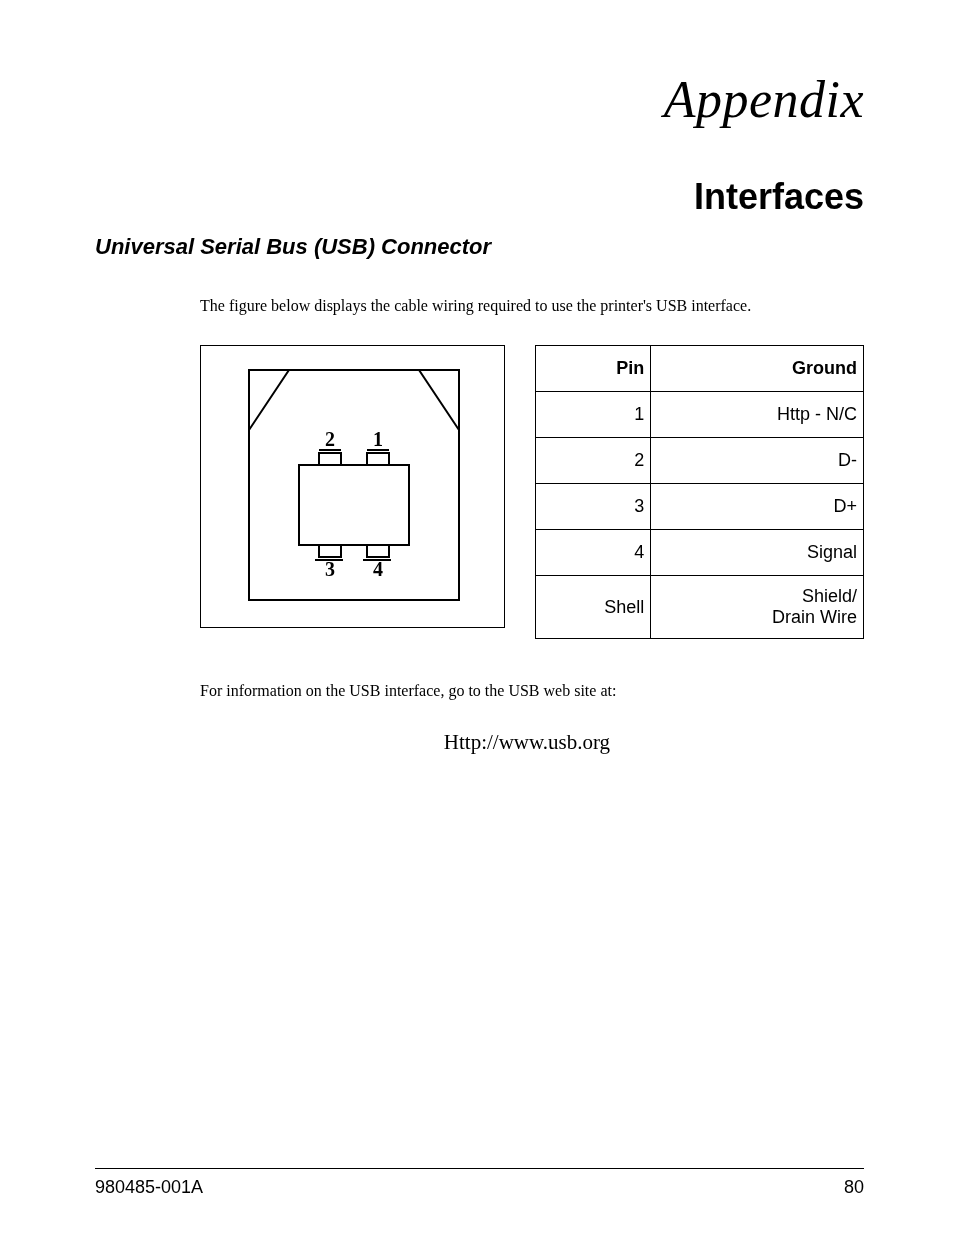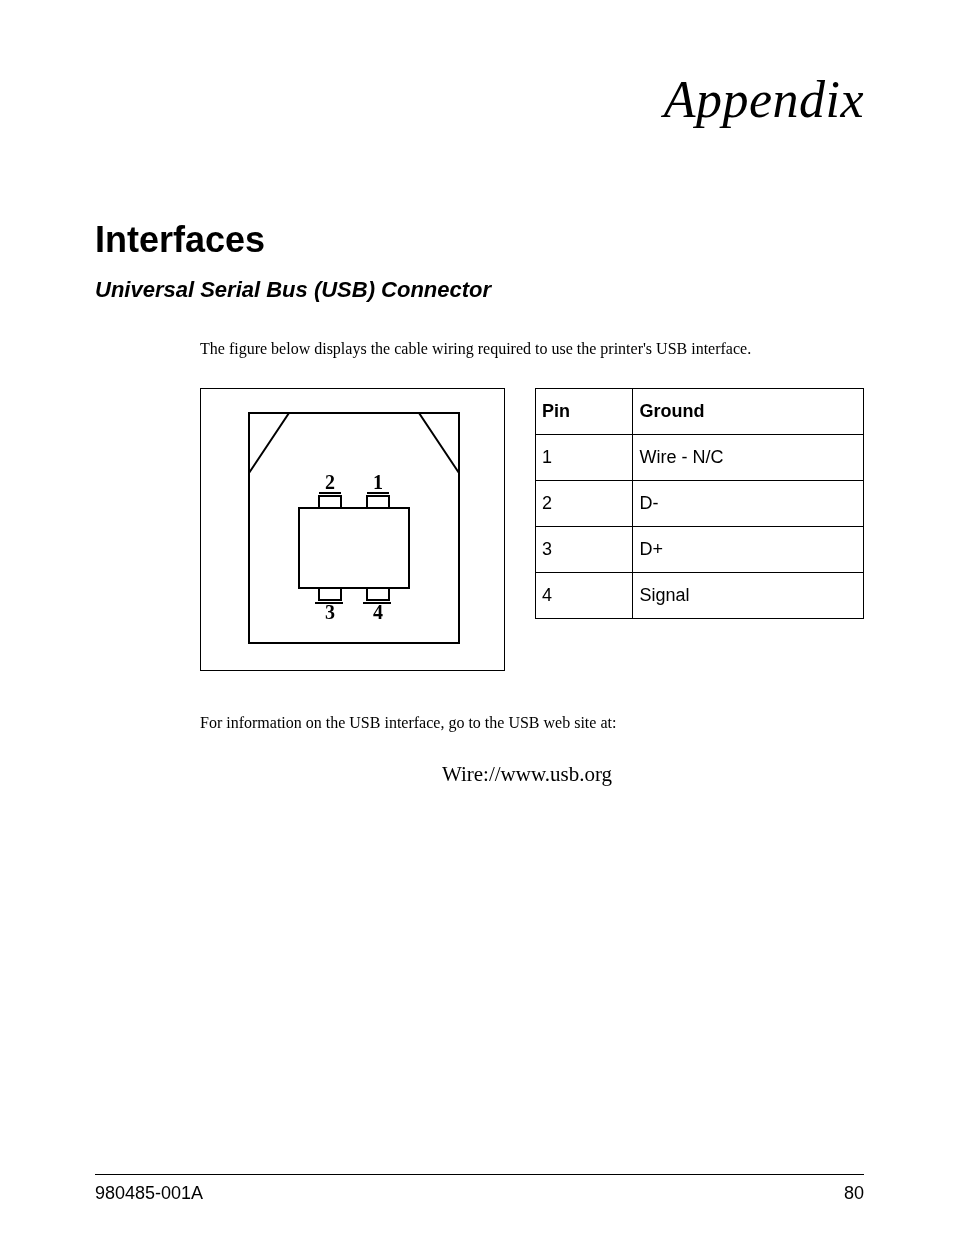--- a/index.html
+++ b/index.html
@@ -12,27 +12,28 @@
     position: relative;
     padding: 60px 90px 50px 95px;
   }
   .top-title {
     font-style: italic;
     font-size: 52px;
     text-align: right;
     font-family: "Times New Roman", Times, serif;
     letter-spacing: 0.5px;
     margin-top: 10px;
-    margin-bottom: 90px;
+    margin-bottom: 47px;
   }
   .h1 {
     font-family: Arial, Helvetica, sans-serif;
     font-weight: 800;
     font-size: 36px;
     margin-bottom: 16px;
+    text-align: right;
   }
   .h2 {
     font-family: Arial, Helvetica, sans-serif;
     font-weight: bold;
     font-style: italic;
     font-size: 22px;
     margin-bottom: 34px;
   }
   .body-para {
     font-size: 16px;
@@ -62,40 +63,40 @@
     left: 28px;
   }
   .pin-table {
     border-collapse: collapse;
     width: 332px;
     font-family: Arial, Helvetica, sans-serif;
     font-size: 18px;
   }
   .pin-table th, .pin-table td {
     border: 1.5px solid #000;
-    text-align: left;
+    text-align: right;
     vertical-align: middle;
     padding: 10px 6px;
     height: 46px;
   }
   .pin-table th {
     font-weight: bold;
   }
   .url-line {
     font-size: 21px;
     text-align: center;
     margin-left: 105px;
     margin-right: 10px;
     margin-top: 6px;
   }
   .footer {
     position: absolute;
     left: 95px;
     right: 90px;
-    bottom: 44px;
+    bottom: 50px;
     border-top: 1px solid #000;
     padding-top: 8px;
     font-family: Arial, Helvetica, sans-serif;
     font-size: 18px;
     display: flex;
     justify-content: space-between;
   }
   .pin-label {
     font-family: "Times New Roman", Times, serif;
     font-size: 20px;
@@ -145,38 +146,43 @@
   <table class="pin-table">
     <thead>
       <tr>
         <th>Pin</th>
         <th>Ground</th>
       </tr>
     </thead>
     <tbody>
       <tr>
         <td>1</td>
-        <td>Wire - N/C</td>
+        <td>Http - N/C</td>
       </tr>
       <tr>
         <td>2</td>
         <td>D-</td>
       </tr>
       <tr>
         <td>3</td>
         <td>D+</td>
       </tr>
       <tr>
         <td>4</td>
         <td>Signal</td>
       </tr>
+      <tr>
+        <td>Shell</td>
+        <td style="white-space:pre-line">Shield/
+Drain Wire</td>
+      </tr>
     </tbody>
   </table>
 
 </div>
 
 <p class="body-para">For information on the USB interface,  go to the USB web site at:</p>
-<p class="url-line">Wire://www.usb.org</p>
+<p class="url-line">Http://www.usb.org</p>
 
 <div class="footer">
   <span>980485-001A</span>
   <span>80</span>
 </div>
 
 </body></html>

